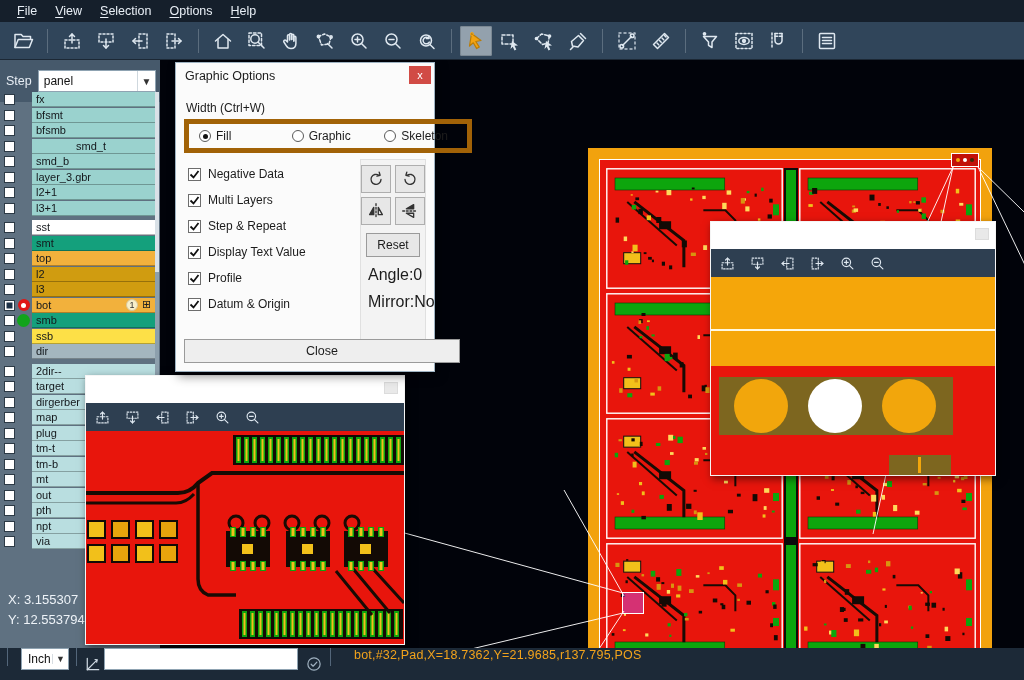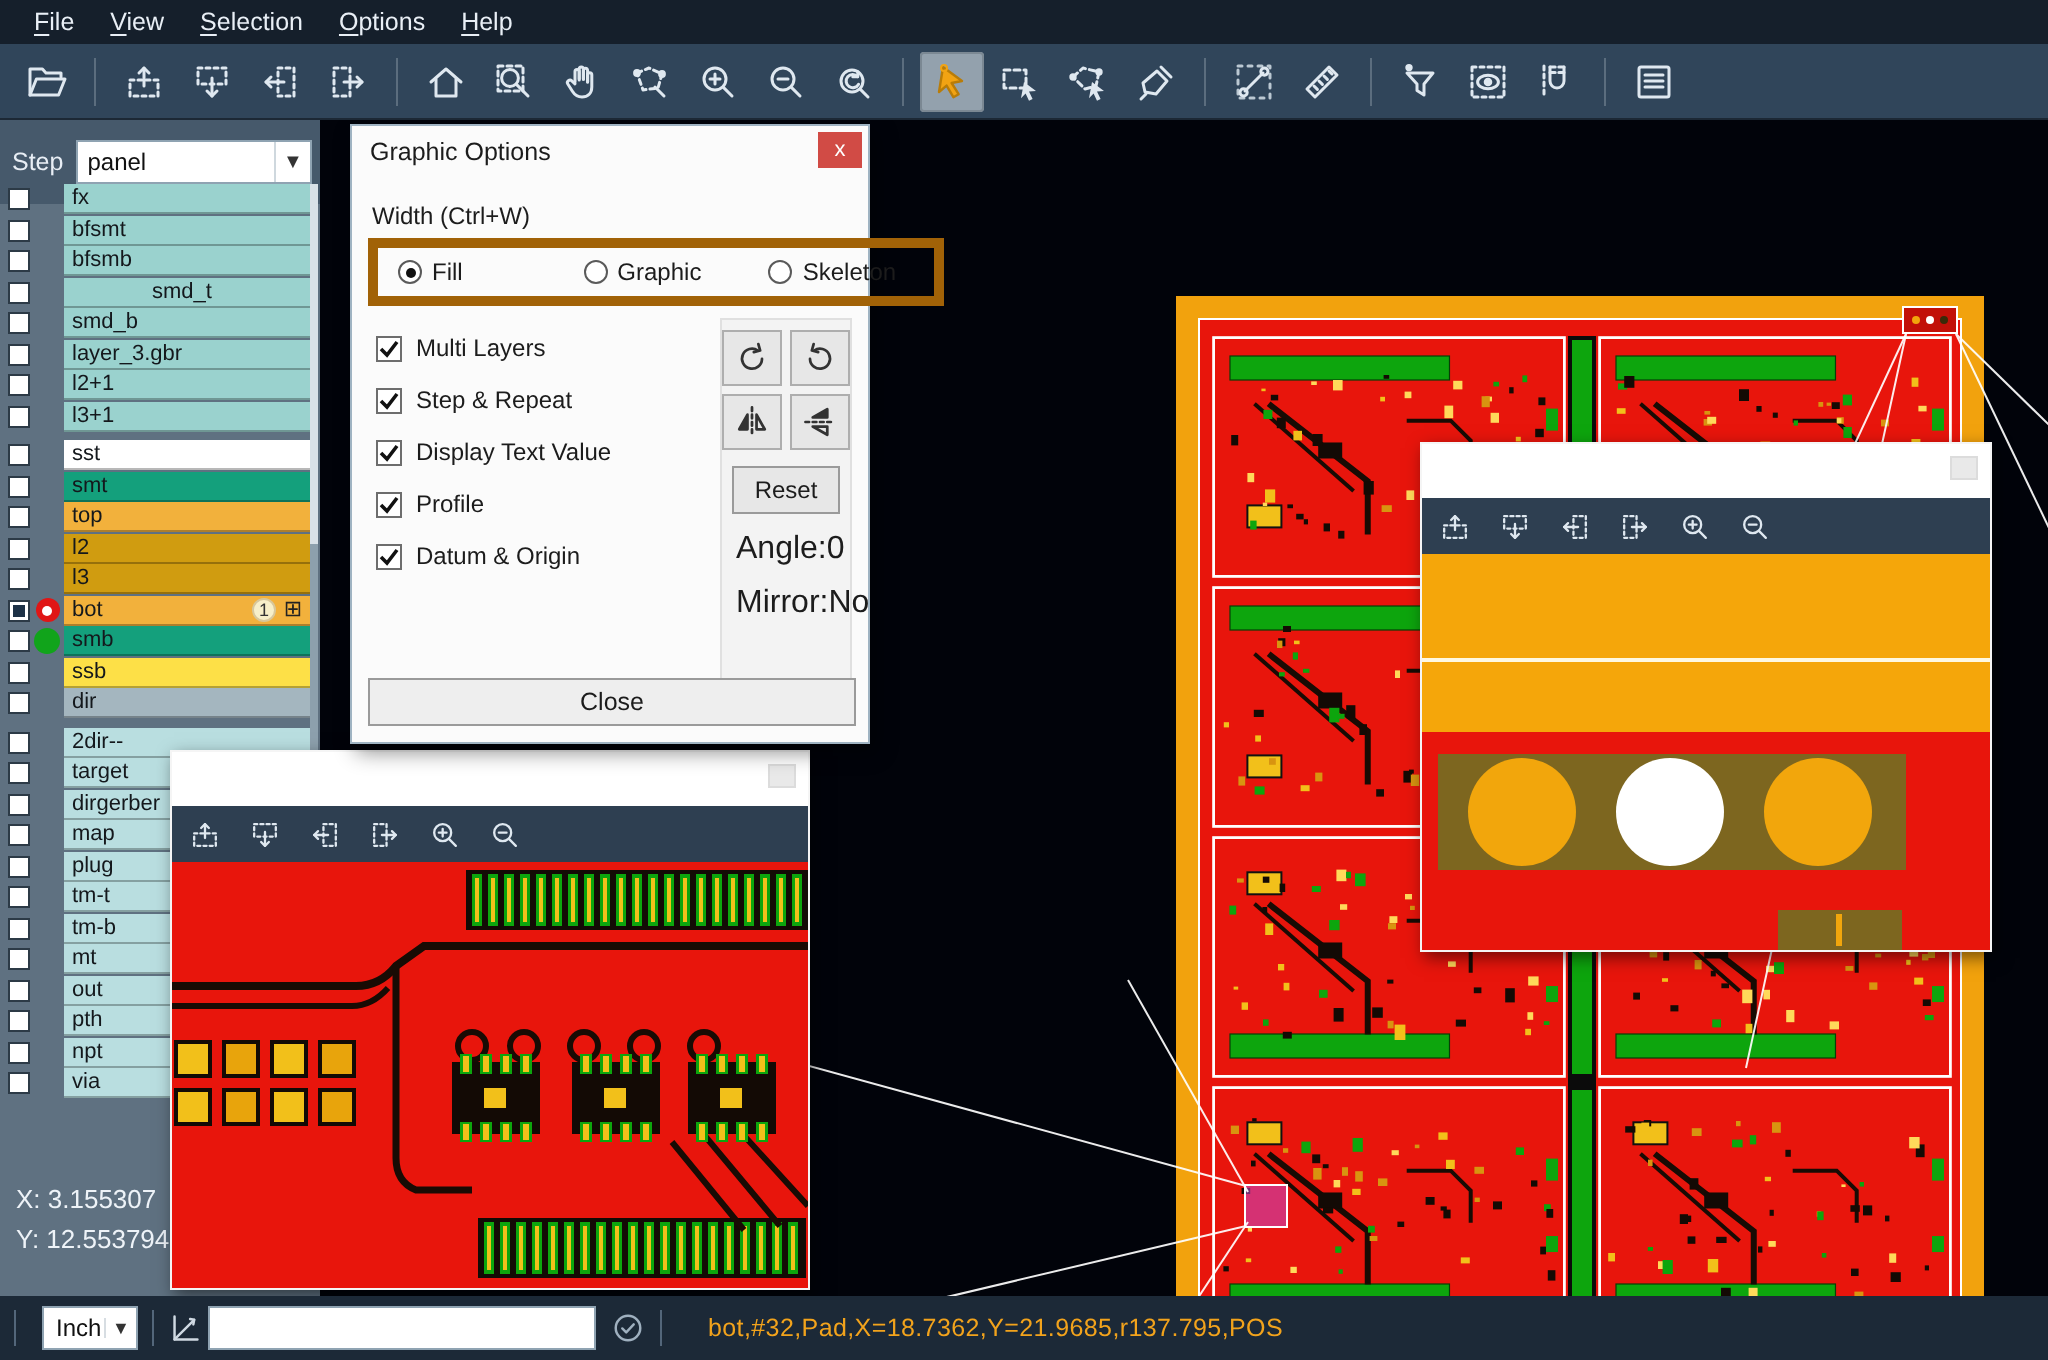--- a/index.html
+++ b/index.html
@@ -100,27 +100,27 @@
   .check-box svg { display:block; }
   #dlg-right { position:absolute; left:186px; top:96px; width:66px; height:186px;
     background:#f3f3f3; border:1px solid #e0e0e0; }
   #dlg-right { left:auto; right:8px; }
   #xf-grid { display:grid; grid-template-columns:30px 30px; gap:4px; justify-content:center; padding-top:5px; }
   .xf-btn { width:30px; height:28px; background:#e7e7e7; border:1px solid #aeaeae;
     display:flex; align-items:center; justify-content:center; }
   #reset-btn { margin:8px auto 0; width:54px; height:24px; background:#e7e7e7; border:1px solid #9a9a9a;
     display:flex; align-items:center; justify-content:center; font-size:12px; }
   #angle-text, #mirror-text { margin:9px 0 0 7px; font-size:16px; }
-  #dlg-close-btn { position:absolute; left:8px; bottom:8px; width:244px; height:24px;
+  #dlg-close-btn { position:absolute; left:8px; bottom:8px; width:276px; height:24px;
     background:#eeeeee; border:1px solid #9a9a9a; display:flex; align-items:center;
     justify-content:center; font-size:12.5px; }
 
   
   #statusbar { position:absolute; left:0; top:648px; width:1024px; height:32px; background:#1c2937;
-    display:flex; align-items:center; z-index:40; }
+    display:flex; z-index:40; }
   .sb-sep { width:1px; height:18px; background:#53667a; margin:0 7px; }
   #unit-select { width:48px; height:22px; background:#fff; border:1px solid #8fa3b2; display:flex;
     align-items:center; font-size:12px; color:#111; padding-left:6px; margin-left:6px; }
   #unit-select .chev { margin-left:auto; width:16px; text-align:center; color:#333; font-size:9px;
     border-left:1px solid #d7dde2; }
   #sb-input { width:194px; height:22px; background:#fff; border:1px solid #8fa3b2; font-size:12px;
     padding:0 4px; color:#111; margin-left:2px; }
   #sb-status { color:#f2a31c; font-size:12.5px; letter-spacing:.2px;padding-left:16px; }
 </style>
 </head>
@@ -1311,20 +1311,28 @@
           <span>Skeleton</span>
         </div>
       </div>
     <div id="dlg-checks">
         <div class="check-item">
           <div class="check-box">
             <svg width="11" height="11" viewBox="0 0 11 11">
               <path d="M1.5 5.5l3 3 5-6.5" stroke="#111" stroke-width="1.8" fill="none"></path>
             </svg>
           </div>
+          <span>Negative Data</span>
+        </div>
+        <div class="check-item">
+          <div class="check-box">
+            <svg width="11" height="11" viewBox="0 0 11 11">
+              <path d="M1.5 5.5l3 3 5-6.5" stroke="#111" stroke-width="1.8" fill="none"></path>
+            </svg>
+          </div>
           <span>Multi Layers</span>
         </div>
         <div class="check-item">
           <div class="check-box">
             <svg width="11" height="11" viewBox="0 0 11 11">
               <path d="M1.5 5.5l3 3 5-6.5" stroke="#111" stroke-width="1.8" fill="none"></path>
             </svg>
           </div>
           <span>Step &amp; Repeat</span>
         </div>

